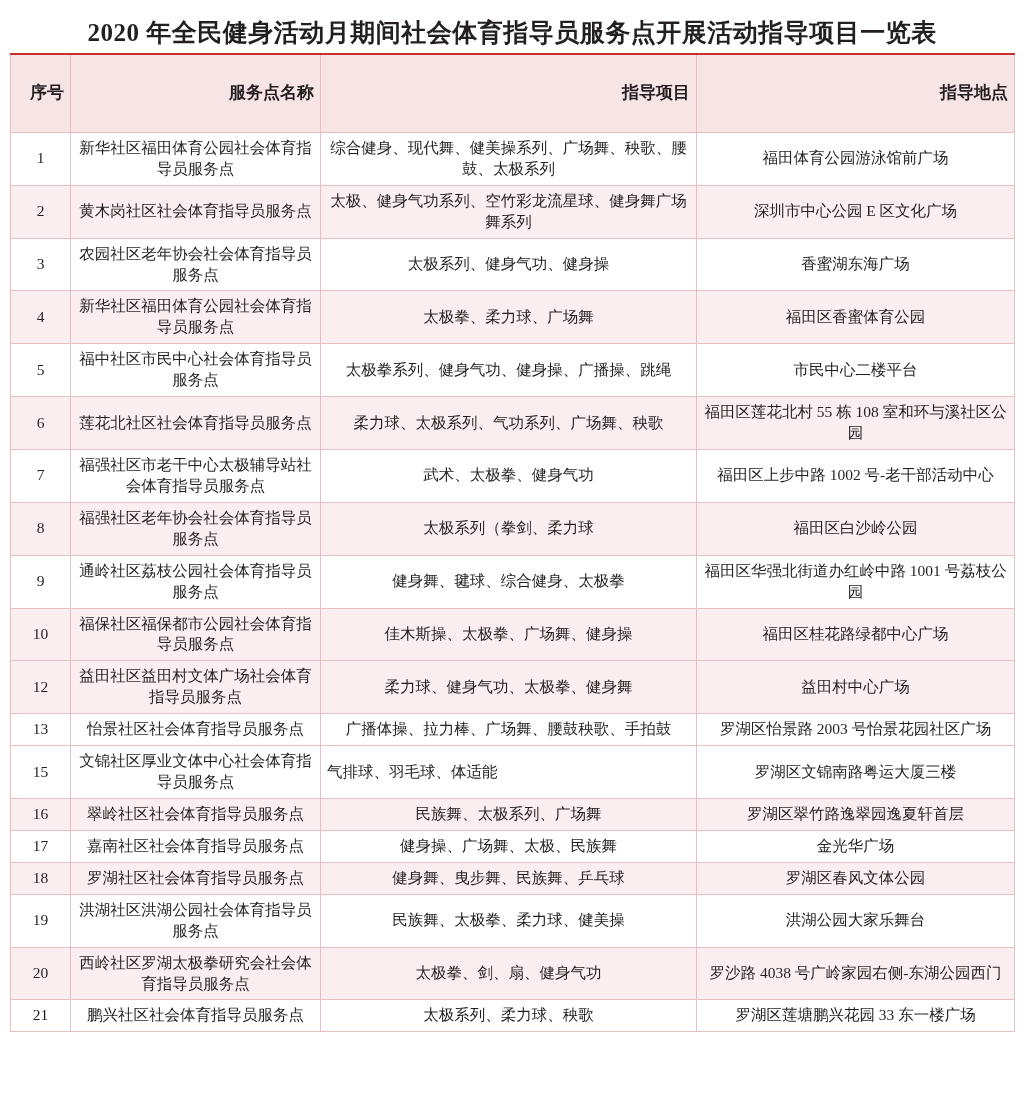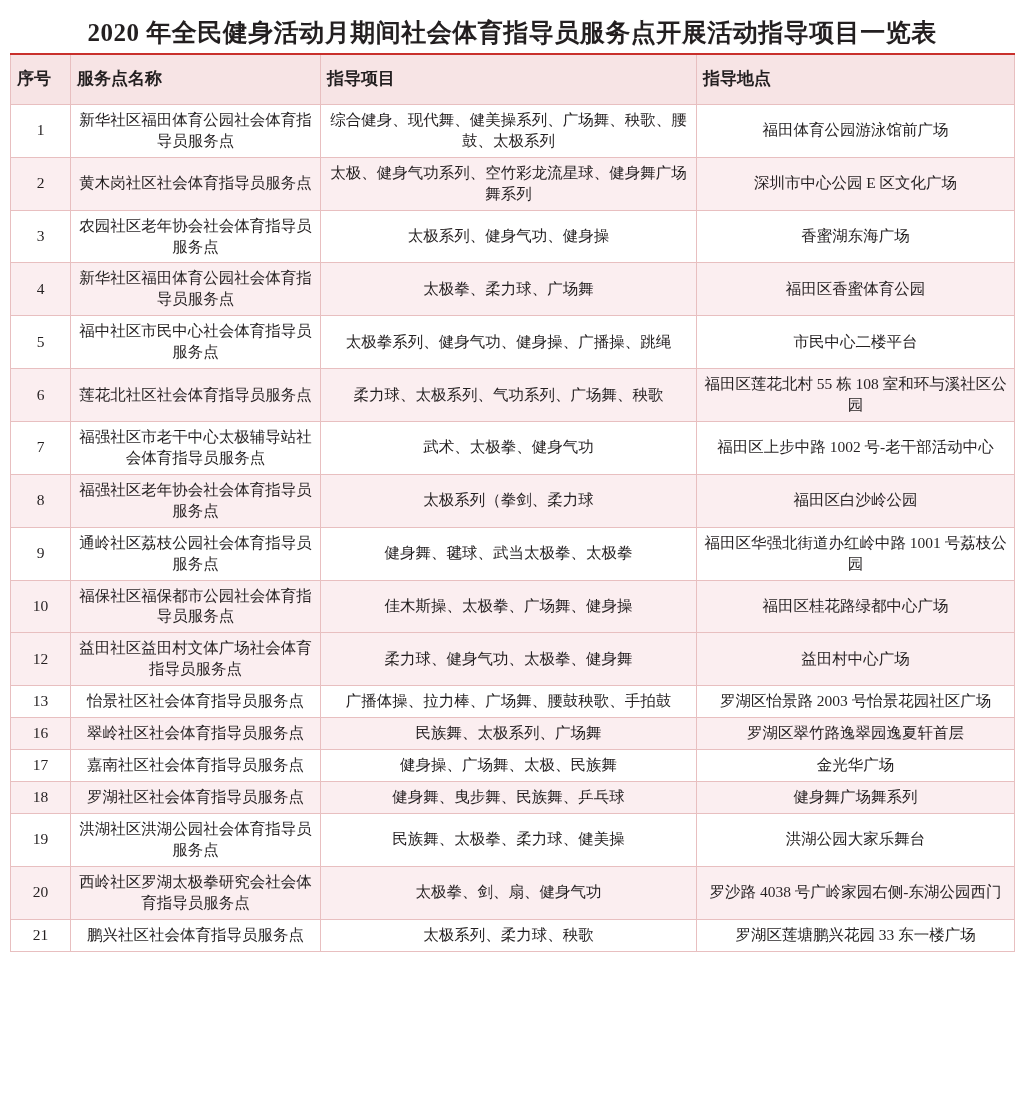--- a/index.html
+++ b/index.html
@@ -43,23 +43,23 @@
     border: 1px solid #e8bfc0;
     padding: 5px 6px;
     font-size: 15.5px;
     line-height: 1.35;
     vertical-align: middle;
     word-break: break-all;
   }
   table.sheet thead th {
     background: #f7e4e5;
     font-weight: bold;
-    text-align: left;
+    text-align: right;
     font-size: 17px;
-    padding: 13px 6px;
+    padding: 27px 6px;
     border-top: 2px solid #c9302c;
     border-bottom: 1px solid #e8bfc0;
   }
   table.sheet thead tr th:first-child { border-left: 1px solid #e8bfc0; }
   .idx { text-align: center; }
   .name { text-align: center; margin-left: 44px; }
   .proj { text-align: center; }
   .place { text-align: center; }
   tbody tr.odd td { background: #ffffff; }
   tbody tr.even td { background: #fbeef0; }
@@ -132,58 +132,64 @@
         </tr>
         <tr class="even">
           <td class="idx">8</td>
           <td class="name">福强社区老年协会社会体育指导员服务点</td>
           <td class="proj">太极系列（拳剑、柔力球</td>
           <td class="place">福田区白沙岭公园</td>
         </tr>
         <tr class="odd">
           <td class="idx">9</td>
           <td class="name">通岭社区荔枝公园社会体育指导员服务点</td>
-          <td class="proj">健身舞、毽球、武当太极拳、太极拳</td>
+          <td class="proj">健身舞、毽球、综合健身、太极拳</td>
           <td class="place">福田区华强北街道办红岭中路 1001 号荔枝公园</td>
         </tr>
         <tr class="even">
           <td class="idx">10</td>
           <td class="name">福保社区福保都市公园社会体育指导员服务点</td>
           <td class="proj">佳木斯操、太极拳、广场舞、健身操</td>
           <td class="place">福田区桂花路绿都中心广场</td>
         </tr>
         <tr class="even">
           <td class="idx">12</td>
           <td class="name">益田社区益田村文体广场社会体育指导员服务点</td>
           <td class="proj">柔力球、健身气功、太极拳、健身舞</td>
           <td class="place">益田村中心广场</td>
         </tr>
         <tr class="odd">
           <td class="idx">13</td>
           <td class="name">怡景社区社会体育指导员服务点</td>
           <td class="proj">广播体操、拉力棒、广场舞、腰鼓秧歌、手拍鼓</td>
           <td class="place">罗湖区怡景路 2003 号怡景花园社区广场</td>
         </tr>
+        <tr class="odd">
+          <td class="idx">15</td>
+          <td class="name">文锦社区厚业文体中心社会体育指导员服务点</td>
+          <td class="proj lalign">气排球、羽毛球、体适能</td>
+          <td class="place">罗湖区文锦南路粤运大厦三楼</td>
+        </tr>
         <tr class="even">
           <td class="idx">16</td>
           <td class="name">翠岭社区社会体育指导员服务点</td>
           <td class="proj">民族舞、太极系列、广场舞</td>
           <td class="place">罗湖区翠竹路逸翠园逸夏轩首层</td>
         </tr>
         <tr class="odd">
           <td class="idx">17</td>
           <td class="name">嘉南社区社会体育指导员服务点</td>
           <td class="proj">健身操、广场舞、太极、民族舞</td>
           <td class="place">金光华广场</td>
         </tr>
         <tr class="even">
           <td class="idx">18</td>
           <td class="name">罗湖社区社会体育指导员服务点</td>
           <td class="proj">健身舞、曳步舞、民族舞、乒乓球</td>
-          <td class="place">健身舞广场舞系列</td>
+          <td class="place">罗湖区春风文体公园</td>
         </tr>
         <tr class="odd">
           <td class="idx">19</td>
           <td class="name">洪湖社区洪湖公园社会体育指导员服务点</td>
           <td class="proj">民族舞、太极拳、柔力球、健美操</td>
           <td class="place">洪湖公园大家乐舞台</td>
         </tr>
         <tr class="even">
           <td class="idx">20</td>
           <td class="name">西岭社区罗湖太极拳研究会社会体育指导员服务点</td>

